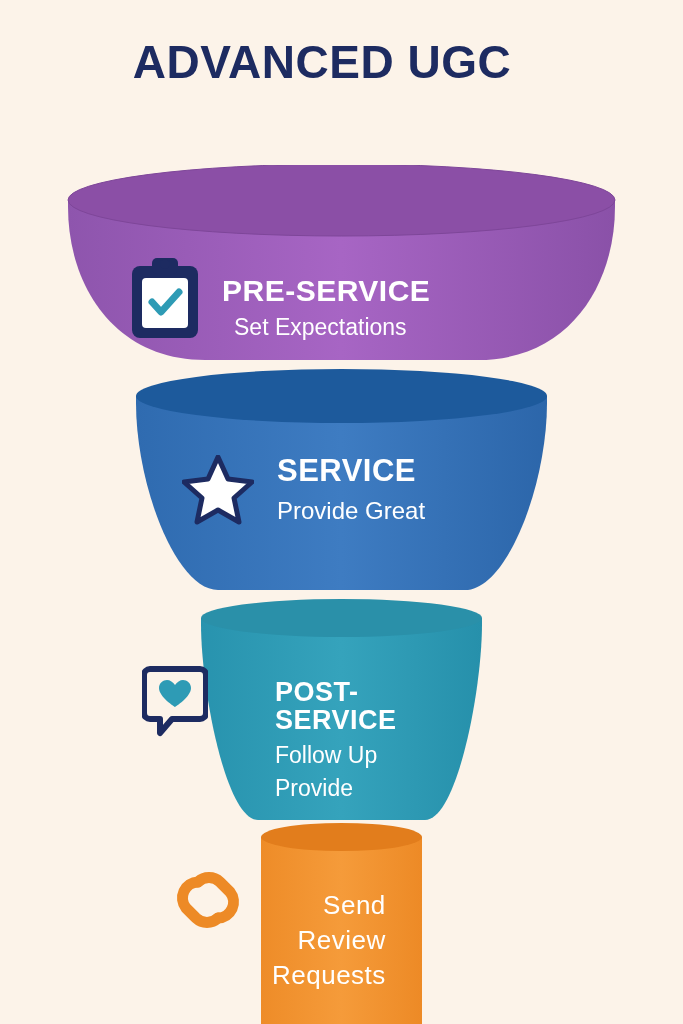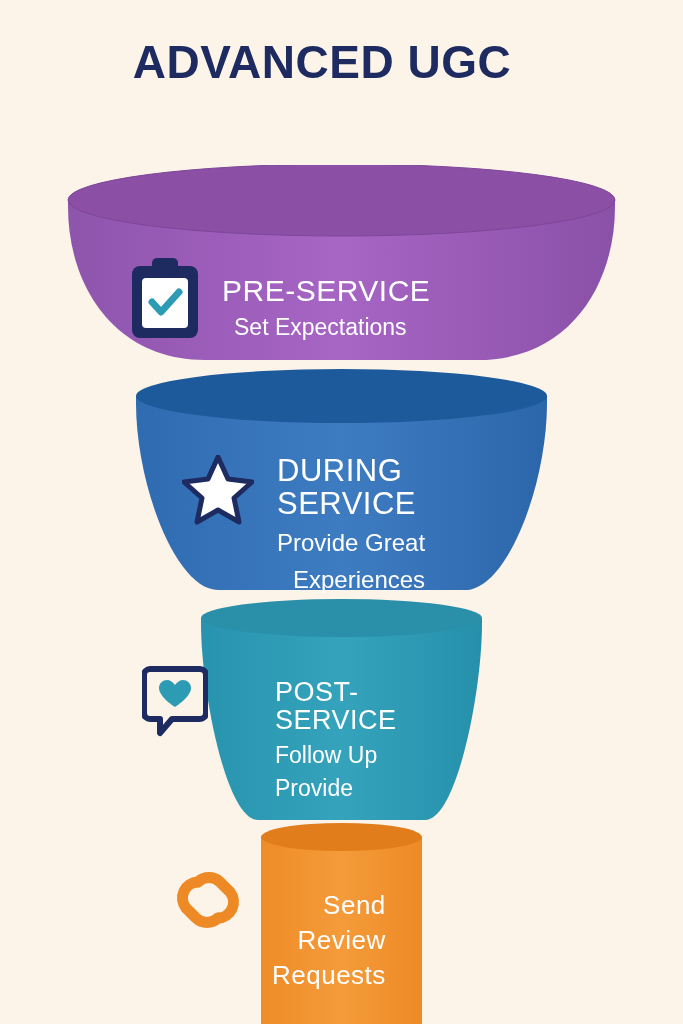--- a/index.html
+++ b/index.html
@@ -50,21 +50,21 @@
   .funnel svg {
     display: block;
   }
 
   
   .stage-text {
     position: absolute;
     color: #FFFFFF;
   }
   .stage-title {
-    font-weight: normal;
+    font-weight: bold;
     line-height: 1.05;
     letter-spacing: 0.5px;
   }
   .stage-sub {
     font-weight: normal;
     line-height: 1.12;
   }
 
   
   #stage1-text { left: 222px; top: 275px; }
@@ -158,24 +158,22 @@
   <svg width="74" height="86" viewBox="0 0 74 86" xmlns="http://www.w3.org/2000/svg">
     <rect x="4" y="10" width="66" height="72" rx="8" fill="#1D2B61"></rect>
     <rect x="14" y="22" width="46" height="50" rx="4" fill="#FFFFFF"></rect>
     <rect x="24" y="2" width="26" height="16" rx="5" fill="#1D2B61"></rect>
     <circle cx="37" cy="8" r="5" fill="#1D2B61"></circle>
     <path d="M24,46 L33,56 L51,36" fill="none" stroke="#2E9BB5" stroke-width="7" stroke-linecap="round" stroke-linejoin="round"></path>
   </svg>
 </div>
 
 <div class="stage-text" id="stage2-text">
-  <div class="stage-title">DURING</div>
   <div class="stage-title">SERVICE</div>
   <div class="stage-sub">Provide Great</div>
-  <div class="stage-sub">Experiences</div>
 </div>
 
 <div class="icon" id="icon-star">
   <svg width="72" height="70" viewBox="0 0 72 70" xmlns="http://www.w3.org/2000/svg">
     <path d="M36,2 L46,24 L70,27 L52,43 L57,67 L36,55 L15,67 L20,43 L2,27 L26,24 Z" fill="#FFFFFF" stroke="#1D2B61" stroke-width="5" stroke-linejoin="round"></path>
   </svg>
 </div>
 
 <div class="stage-text" id="stage3-text">
   <div class="stage-title">POST-</div>

